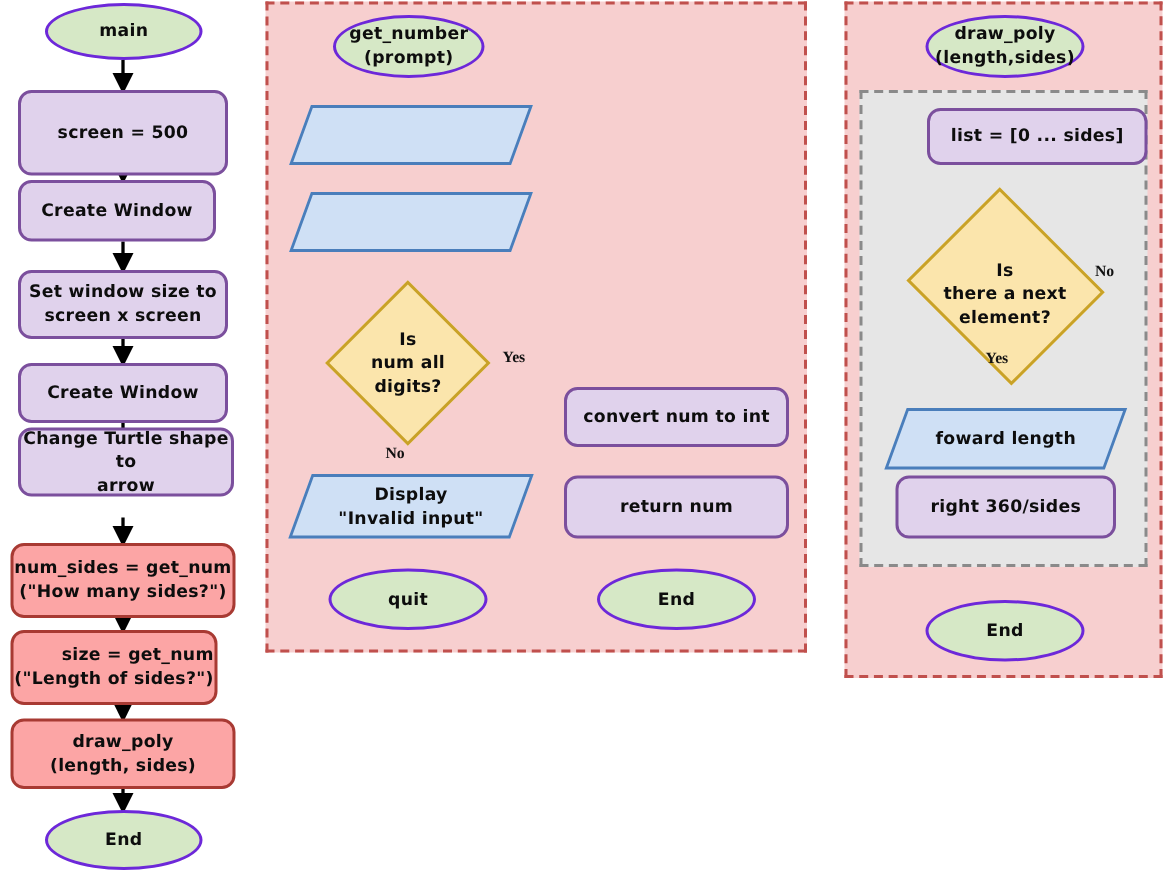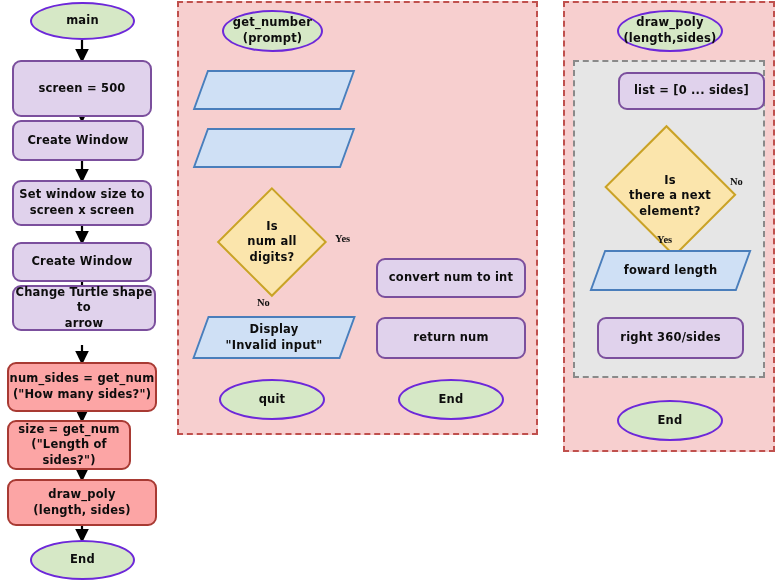--- a/index.html
+++ b/index.html
@@ -199,21 +199,21 @@
 <div class="node n-process" style="left:12px; top:285px; width:144px; height:46px;">
   <span>Change Turtle shape to
 arrow</span>
 </div>
 
 <div class="node n-call" style="left:7px; top:362px; width:150px; height:50px;">
   <span>num_sides = get_num
 ("How many sides?")</span>
 </div>
 
-<div class="node n-call" style="left:7px; top:420px; width:124px; height:50px;">
+<div class="node n-call" style="left:7px; top:420px; width:138px; height:50px;text-align:right;">
   <span>size = get_num
 ("Length of sides?")</span>
 </div>
 
 <div class="node n-call" style="left:7px; top:479px; width:150px; height:47px;">
   <span>draw_poly
 (length, sides)</span>
 </div>
 
 <div class="node n-terminal" style="left:30px; top:540px; width:105px; height:40px;">
@@ -285,21 +285,21 @@
   <span class="dia-shape"></span>
   <span class="dia-text">Is
 there a next
 element?</span>
 </div>
 
 <div class="edge-label" style="left:730px; top:176px;">No</div>
 
 <div class="edge-label" style="left:657px; top:234px;">Yes</div>
 
-<div class="node n-io" style="left:597px; top:250px; width:147px; height:41px;">
+<div class="node n-io" style="left:597px; top:272px; width:147px; height:41px;">
   <span class="io-shape"></span>
   <span class="io-text">foward length</span>
 </div>
 
 <div class="node n-process" style="left:597px; top:317px; width:147px; height:42px;">
   <span>right 360/sides</span>
 </div>
 
 <div class="node n-terminal" style="left:617px; top:400px; width:106px; height:41px;">
   <span>End</span>

